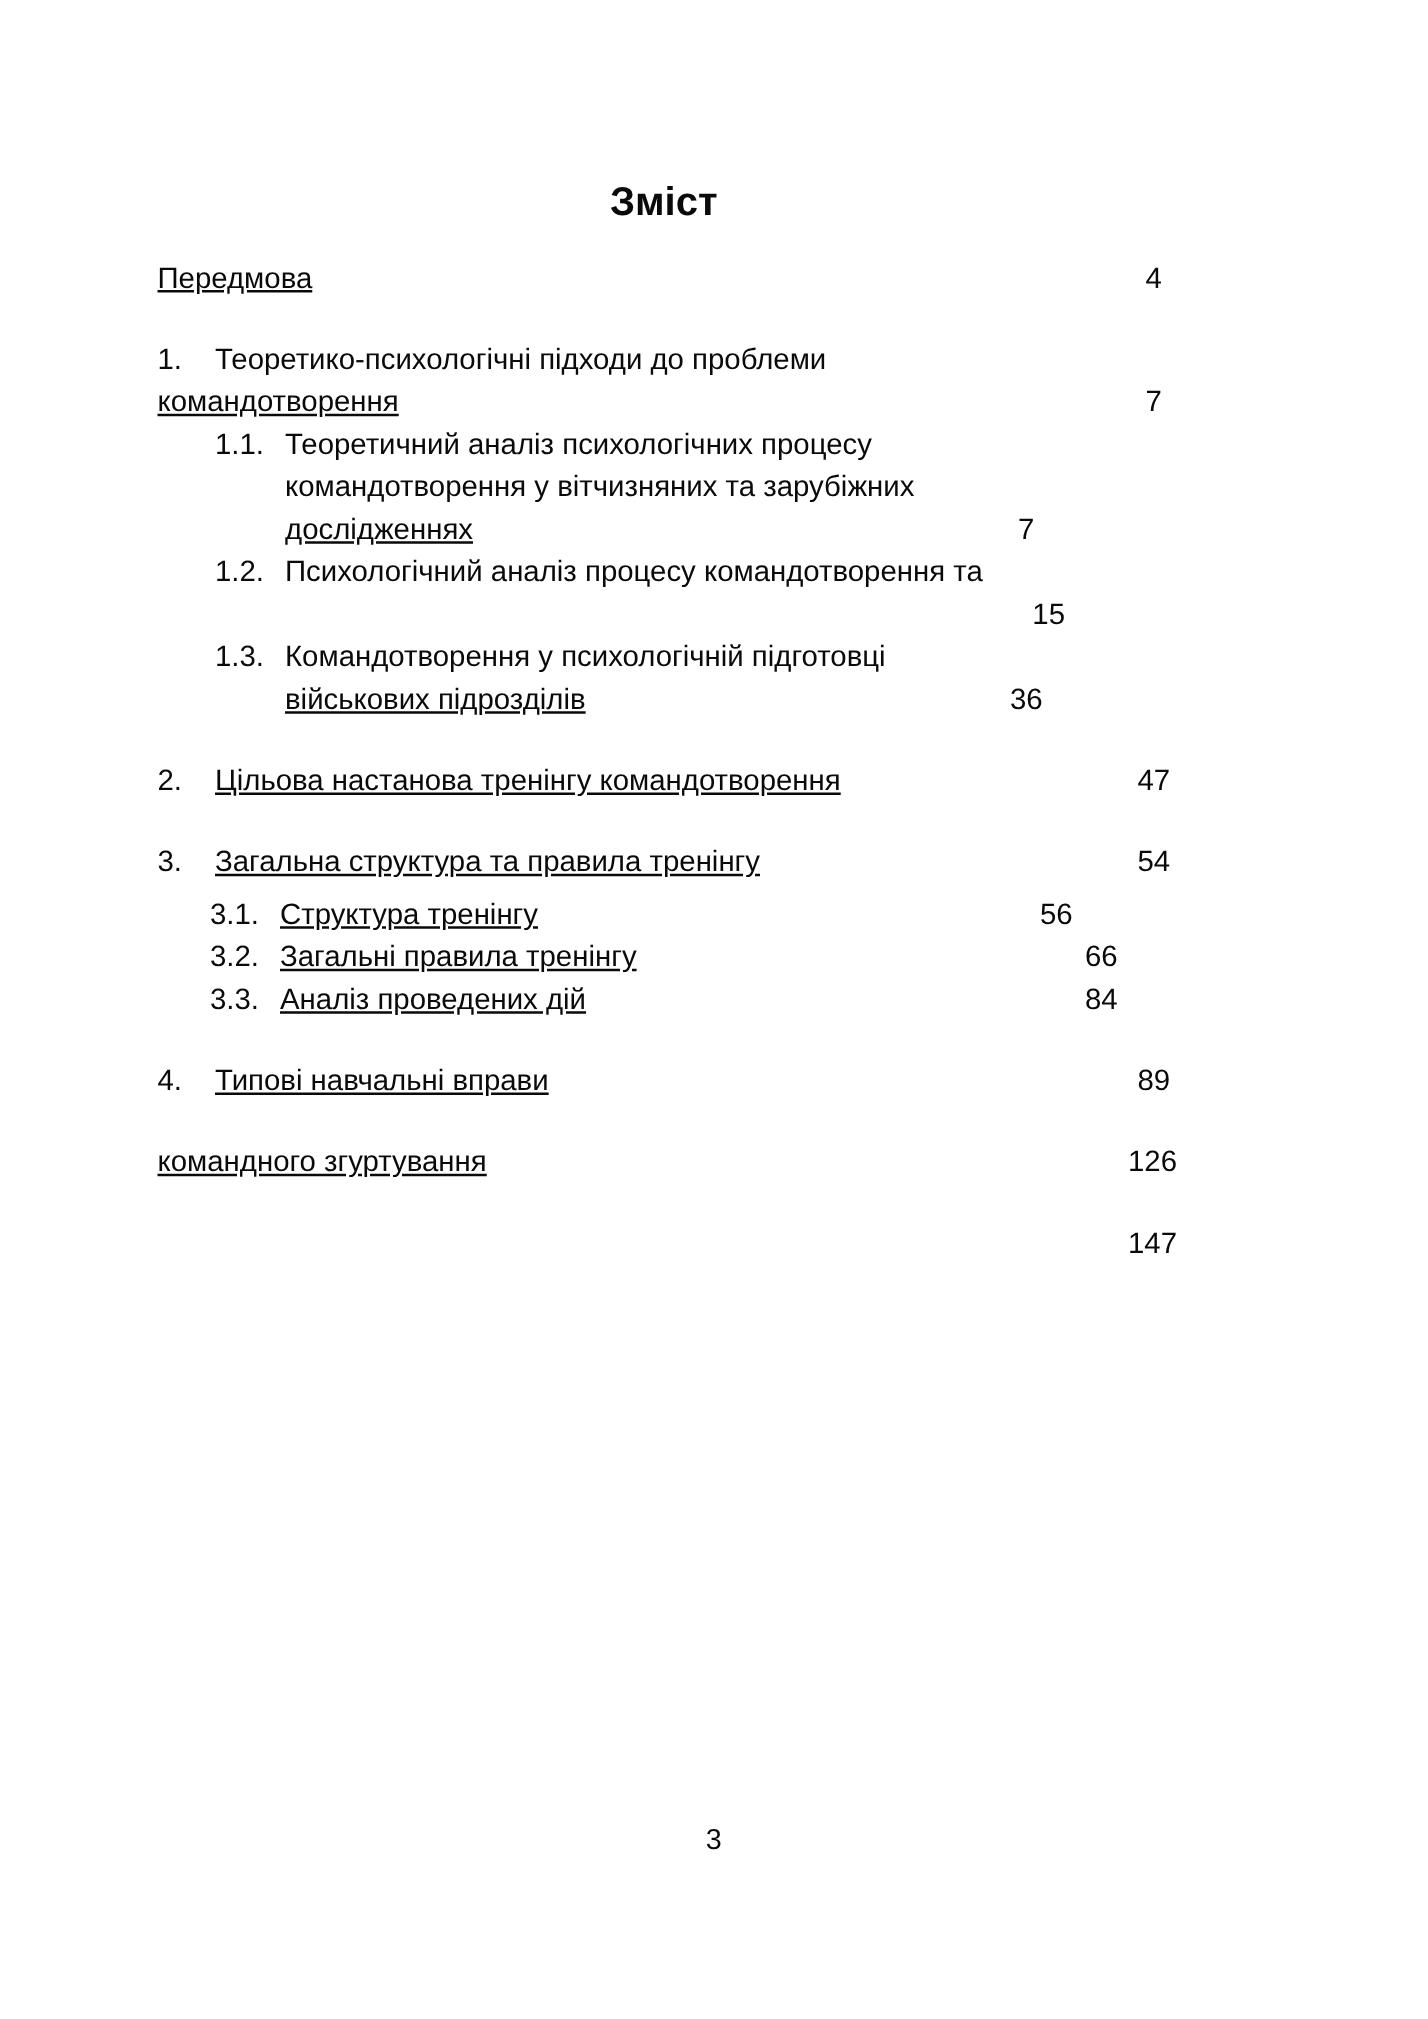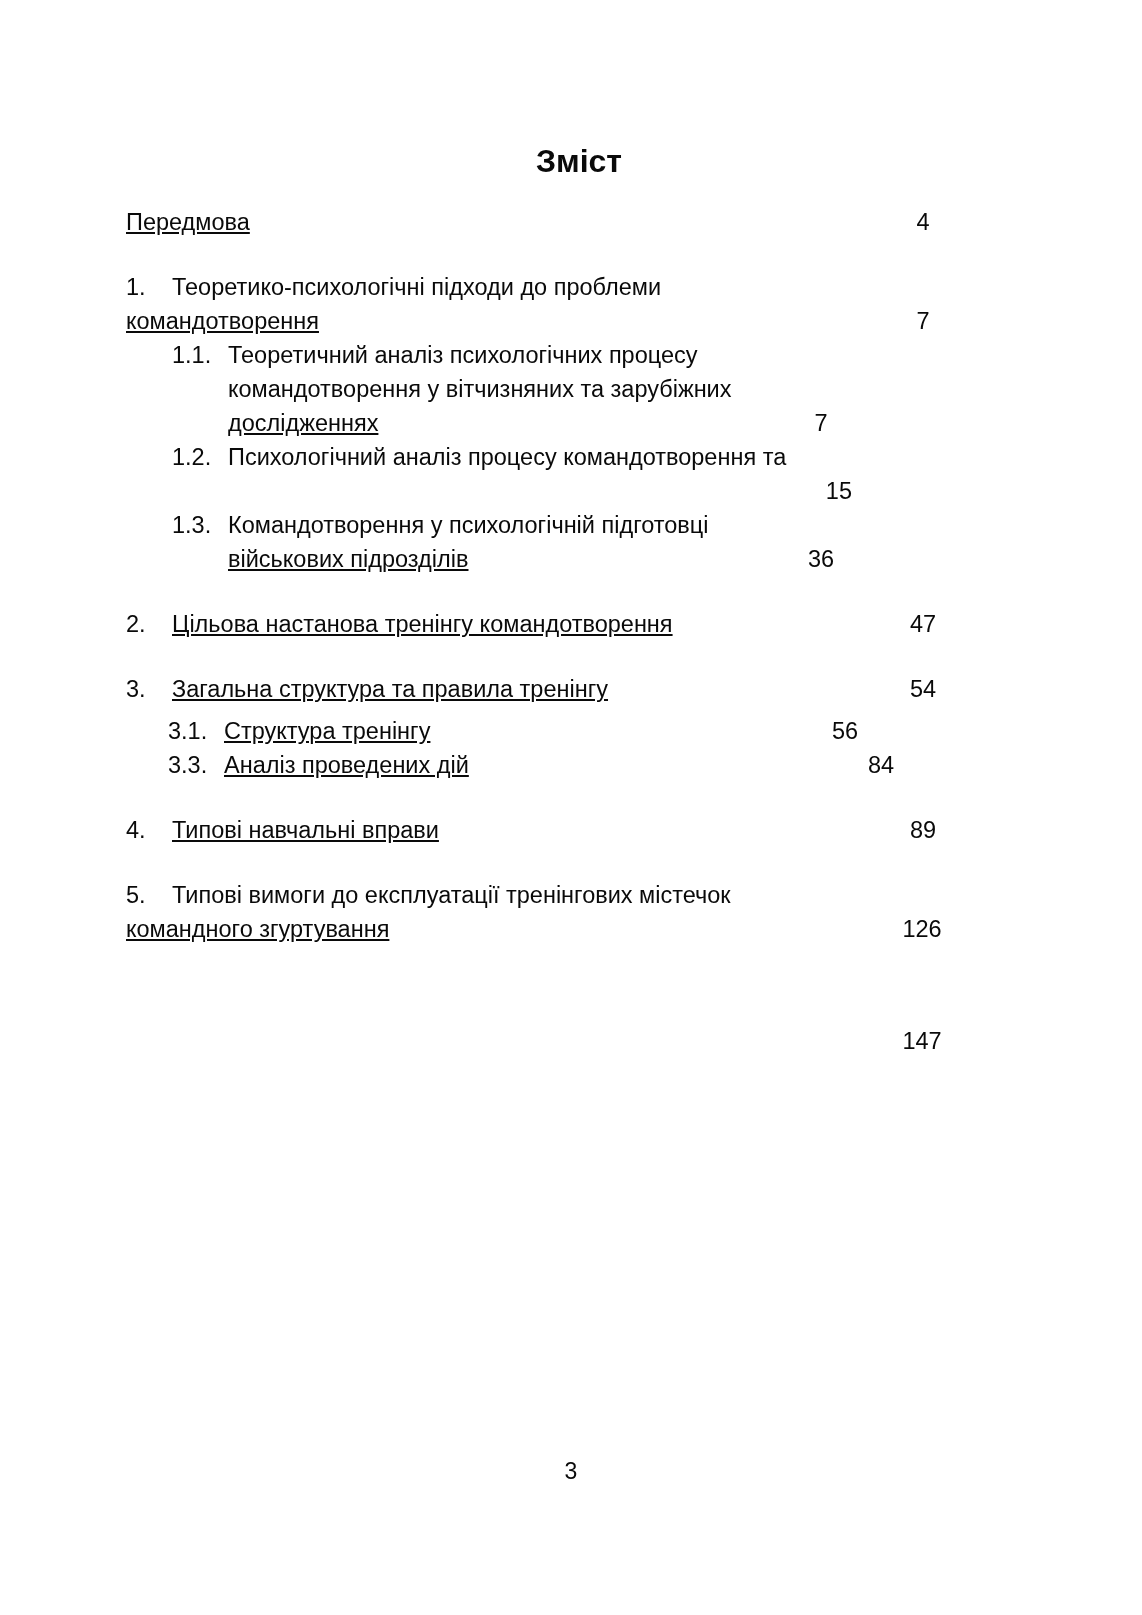--- a/index.html
+++ b/index.html
@@ -24,21 +24,20 @@
   .toc-title {
     position: absolute;
     top: 123px;
     left: 0;
     width: 1062px;
     text-align: center;
     font-size: 32px;
     font-weight: bold;
     letter-spacing: 0px;
     line-height: 1.1;
-    padding-left: 48px;
   }
 
   
   .toc-body {
     position: absolute;
     top: 205px;
     left: 126px;
     width: 826px;          
     font-size: 23.5px;
     line-height: 34px;
@@ -211,52 +210,56 @@
     </div>
 
     <div class="entry gap-xs">
       <span class="leader-row ind-l2b">
         <span class="num2">3.1.</span><span class="lead-text">Структура тренінгу</span>
         <span class="dots" style="left: 286px; right: 0px; width: 432px;"><span class="dotfill">..........................................................................................................................</span></span>
         <span class="pageno" style="left:688px;">56</span>
       </span>
     </div>
 
+    <div class="entry gap-sm">
+      <span class="leader-row ind-l2b">
+        <span class="num2">3.2.</span><span class="lead-text">Загальні правила тренінгу</span>
+        <span class="dots" style="left: 370px; right: 0px; width: 348px;"><span class="dotfill">..........................................................................................................................</span></span>
+        <span class="pageno" style="left:724px;">66</span>
+      </span>
+    </div>
 
     <div class="entry gap-sm">
       <span class="leader-row ind-l2b">
         <span class="num2">3.3.</span><span class="lead-text">Аналіз проведених дій</span>
         <span class="dots" style="left: 308px; right: 0px; width: 410px;"><span class="dotfill">..........................................................................................................................</span></span>
         <span class="pageno" style="left:724px;">84</span>
       </span>
     </div>
 
     <div class="entry gap-lg">
       <span class="leader-row">
         <span class="num1">4.</span><span class="lead-text">Типові навчальні вправи</span>
         <span class="dots" style="left: 352px; right: 0px; width: 408px;"><span class="dotfill">..........................................................................................................................</span></span>
         <span class="pageno">89</span>
       </span>
     </div>
 
     <div class="entry gap-lg">
-      <span class="line">
-        <span class="num1">5.</span><span class="txt">Типові вимоги до експлуатації тренінгових містечок</span>
-      </span>
       <span class="leader-row">
         <span class="lead-text ind-0">командного згуртування</span>
         <span class="dots" style="left: 300px; right: 0px; width: 454px;"><span class="dotfill">..........................................................................................................................</span></span>
         <span class="pageno" style="left:760px;width:72px;">126</span>
       </span>
     </div>
 
     <div class="entry gap-lg">
       <span class="leader-row">
         <span class="dots" style="left: 372px; right: 0px; width: 382px;"><span class="dotfill">..........................................................................................................................</span></span>
-        <span class="pageno" style="left:760px;width:72px;margin-top:47px;">147</span>
+        <span class="pageno" style="left:760px;width:72px;">147</span>
       </span>
     </div>
 
   </div>
 
   <div class="folio">3</div>
 
 </div>
 
 </body></html>

